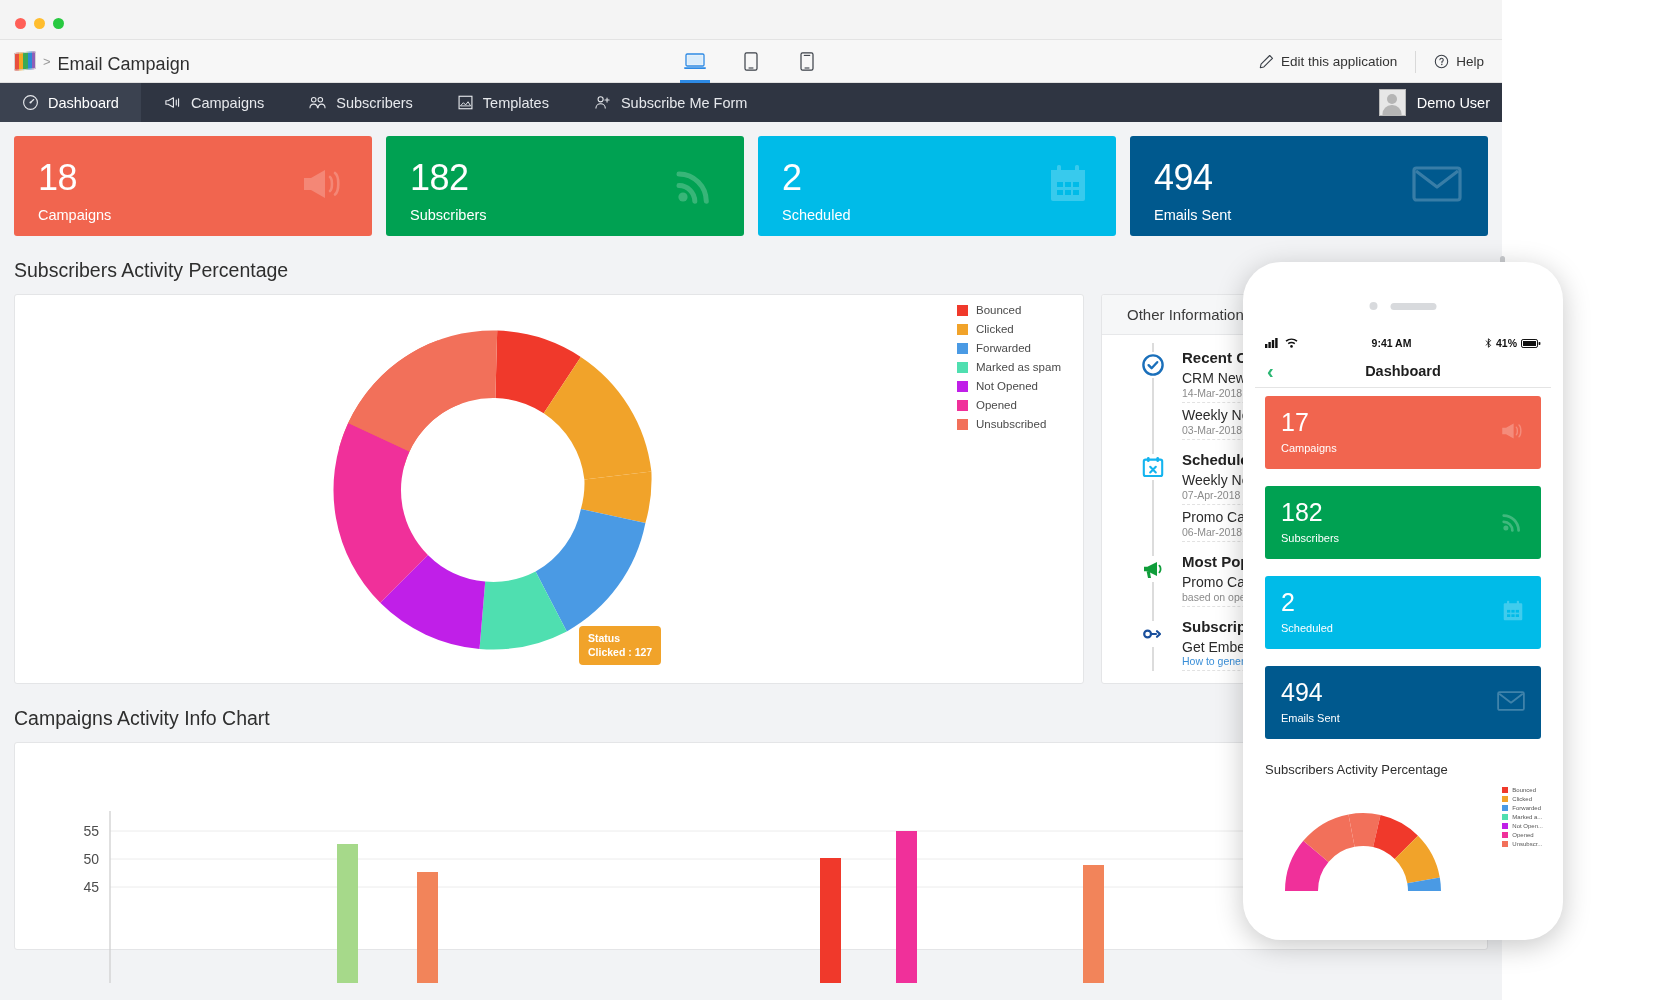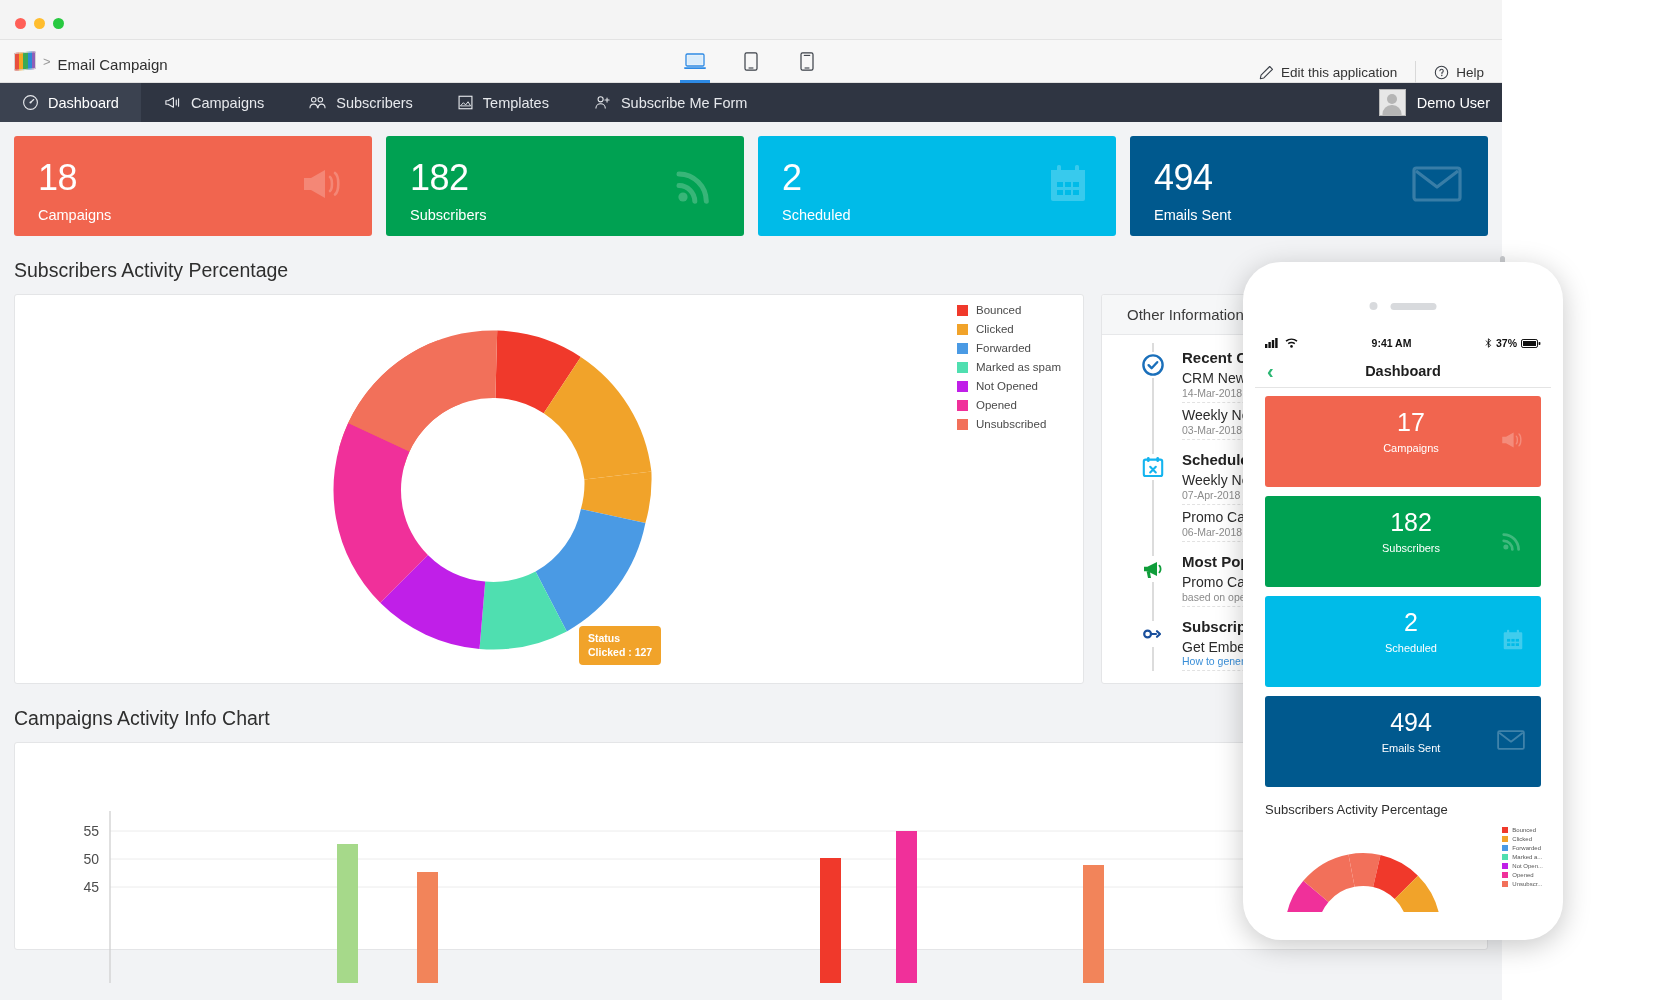--- a/index.html
+++ b/index.html
@@ -28,27 +28,27 @@
     display:flex; align-items:center;
   }
   .brand { display:flex; align-items:center; padding-left:14px; gap:7px; }
   .brand-logo {
     width:22px; height:18px; position:relative; display:inline-block;
     background: linear-gradient(90deg,#e94f3d 0 24%, #f5a623 24% 42%, #3aaa55 42% 62%, #2b8ad6 62% 82%, #8e5fb8 82% 100%);
     border-radius:2px; transform: skewY(-4deg);
     box-shadow: 0 0 0 1px #d4d4d4 inset;
   }
   .crumb-sep { color:#999; font-size:13px; }
-  .crumb-txt { font-size:15px; color:#2f2f2f;margin-top:6px; }
+  .crumb-txt { font-size:18px; color:#2f2f2f;margin-top:6px; }
 
   .device-toggle { position:absolute; left:50%; transform:translateX(-50%); display:flex; gap:18px; align-items:flex-end; height:43px; }
   .dev { width:38px; height:43px; display:flex; align-items:center; justify-content:center; position:relative; cursor:pointer; }
   .dev.active::after{ content:""; position:absolute; bottom:0; left:4px; right:4px; height:3px; background:#2d8ae5; }
 
-  .topright { position:absolute; right:0; top:0; height:43px; display:flex; align-items:flex-end; }
+  .topright { position:absolute; right:0; top:0; height:43px; display:flex; align-items:center; }
   .topright .tr-item { display:flex; align-items:center; gap:7px; padding:0 18px; height:22px; font-size:13.5px; color:#333; cursor:pointer; }
   .tr-divider { width:1px; height:22px; background:#d9d9d9; }
 
   
   .nav {
     position:absolute; left:0; top:83px; width:1502px; height:39px;
     background:#2f3542; display:flex; align-items:center;
   }
   .nav-item {
     display:flex; align-items:center; gap:9px; height:39px; padding:0 22px;
@@ -114,21 +114,21 @@
     overflow:hidden;
   }
   .phone-speaker { position:absolute; top:40px; left:50%; transform:translateX(-50%); display:flex; align-items:center; gap:13px; }
   .ph-cam { width:8px; height:8px; border-radius:50%; background:#d8dadd; }
   .ph-spk { width:46px; height:7px; border-radius:4px; background:#d8dadd; }
   .phone-screen { position:absolute; left:12px; top:70px; width:296px; height:580px; background:#fff; overflow:hidden; }
   .ph-status { height:22px; display:flex; align-items:center; justify-content:space-between; padding:0 10px; font-size:10.5px; font-weight:bold; color:#111; }
   .ph-nav { height:34px; border-bottom:1px solid #e4e4e4; display:flex; align-items:center; justify-content:center; position:relative; font-size:14.5px; font-weight:bold; color:#1d1d1d;}
   .ph-back { position:absolute; left:12px; color:#2bb673; font-size:20px; line-height:1; }
   .ph-cards { padding:8px 10px 0 10px; }
-  .ph-card { height:91px; border-radius:3px; color:#fff; position:relative; margin-bottom:9px; padding:14px 0 0 16px;text-align:center; }
+  .ph-card { height:73px; border-radius:3px; color:#fff; position:relative; margin-bottom:17px; padding:14px 0 0 16px; }
   .ph-card .n { font-size:25px; line-height:1; }
   .ph-card .l { font-size:11px; margin-top:7px; }
   .ph-card .i { position:absolute; right:16px; top:50%; transform:translateY(-50%); opacity:0.25; }
   .ph-sec { font-size:13px; color:#2e2e2e; padding:6px 0 6px 10px; }
   .ph-chart { position:relative; height:110px; }
   .ph-legend { position:absolute; right:8px; top:4px; }
   .ph-lg-row { display:flex; align-items:center; gap:4px; margin-bottom:3px; }
   .ph-lg-sw { width:6px; height:6px; }
   .ph-lg-tx { font-size:6px; color:#555; }
 
@@ -492,21 +492,21 @@
               <path d="M1 3.2A9 9 0 0 1 12 3.2" fill="none" stroke="#111" stroke-width="1.5"></path>
               <path d="M3.2 5.6a5.6 5.6 0 0 1 6.6 0" fill="none" stroke="#111" stroke-width="1.5"></path>
               <circle cx="6.5" cy="8.4" r="1.3" fill="#111"></circle>
             </svg>
         </span>
         <span>9:41 AM</span>
         <span style="display:flex;align-items:center;gap:4px;">
           <svg width="7" height="10" viewBox="0 0 7 10">
               <path d="M1 2.6L5.6 7.4 3.4 9.2V0.8l2.2 1.8L1 7.4" fill="none" stroke="#111" stroke-width="0.9"></path>
             </svg>
-          <span>37%</span>
+          <span>41%</span>
           <svg width="20" height="9" viewBox="0 0 20 9">
               <rect x="0.5" y="0.5" width="16" height="8" rx="1.6" fill="none" stroke="#111"></rect>
               <rect x="2" y="2" width="13" height="5" fill="#111"></rect>
               <rect x="17.6" y="3" width="1.8" height="3" rx="0.7" fill="#111"></rect>
             </svg>
         </span>
       </div>
       <div class="ph-nav">
         <span class="ph-back">‹</span>
         <span>Dashboard</span>

